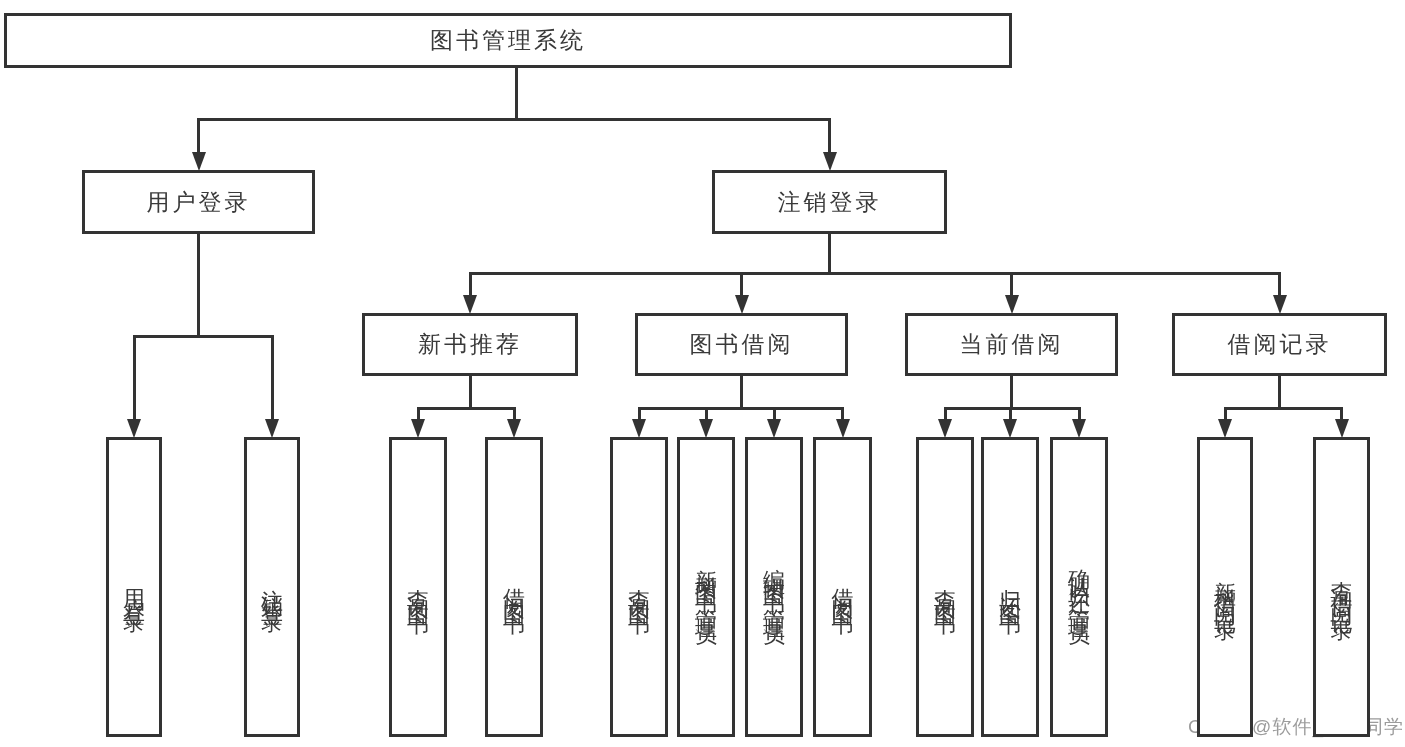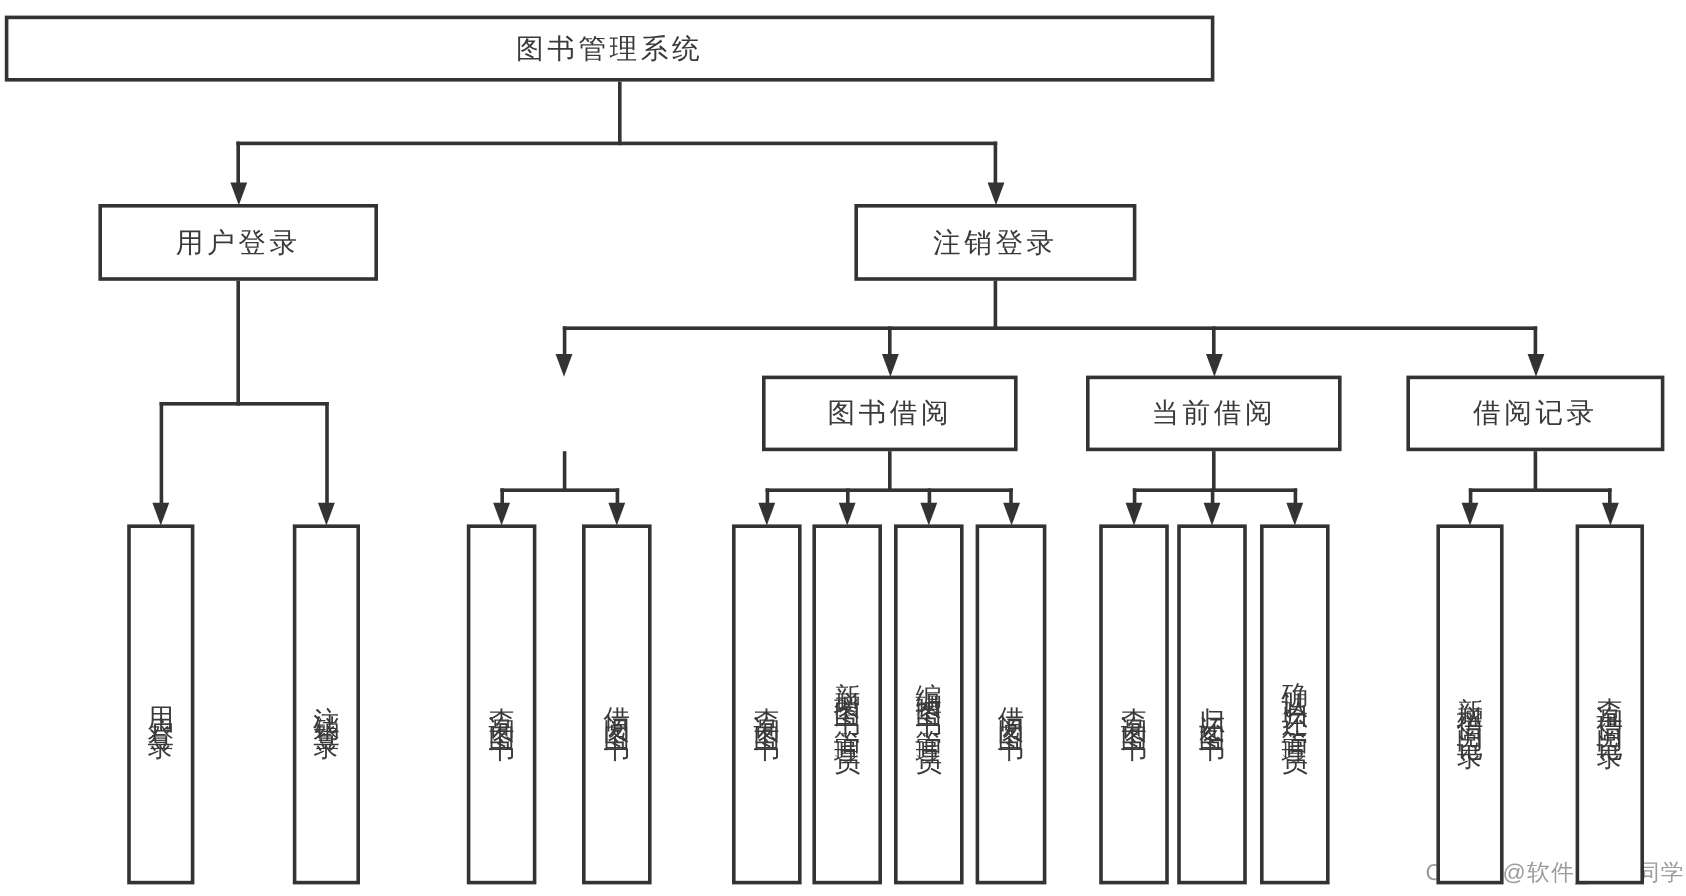--- a/index.html
+++ b/index.html
@@ -72,20 +72,23 @@
       <span class="label">用户登录</span>
     </div>
     <div class="node" style="left: 712px; top: 170px; width: 235px; height: 64px;">
       <span class="label">注销登录</span>
     </div>
     <div class="node vert" style="left: 106px; top: 437px; width: 56px; height: 300px;">
       <span class="label">用户登录</span>
     </div>
     <div class="node vert" style="left: 244px; top: 437px; width: 56px; height: 300px;">
       <span class="label">注销登录</span>
+    </div>
+    <div class="node" style="left: 362px; top: 313px; width: 216px; height: 63px;">
+      <span class="label">新书推荐</span>
     </div>
     <div class="node" style="left: 635px; top: 313px; width: 213px; height: 63px;">
       <span class="label">图书借阅</span>
     </div>
     <div class="node" style="left: 905px; top: 313px; width: 213px; height: 63px;">
       <span class="label">当前借阅</span>
     </div>
     <div class="node" style="left: 1172px; top: 313px; width: 215px; height: 63px;">
       <span class="label">借阅记录</span>
     </div>

